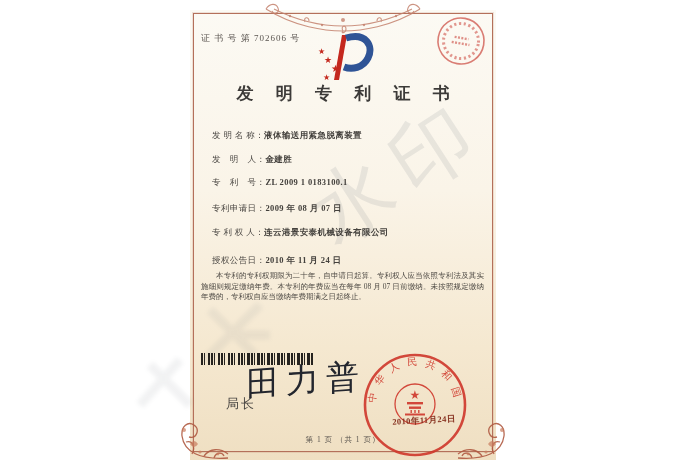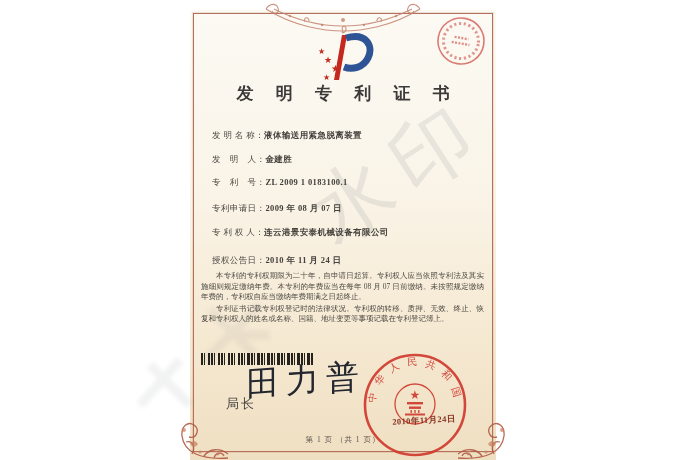--- a/index.html
+++ b/index.html
@@ -155,20 +155,21 @@
       </g>
     </svg>
 
     <div class="watermark">水印</div>
     <svg class="wm-tail" viewBox="0 0 200 160">
       <g stroke="#6f7780" stroke-width="9" fill="none">
         <path d="M30,140 L70,95 M40,100 L80,140 M95,95 L150,40 M100,45 L145,90 M120,70 L160,70"></path>
       </g>
     </svg>
 
+    <div class="cert-no">证 书 号 第 702606 号</div>
 
     <svg class="logo" viewBox="0 0 66 54">
       <polygon points="24,50 32,5 37,5 29,50" fill="#c4281e"></polygon>
       <path d="M36,8 C56,2 64,16 58,28 C53,38 42,40 34,37" stroke="#2f5496" stroke-width="7" fill="none"></path>
       <g fill="#c4281e" font-size="10" font-family="'DejaVu Sans', sans-serif">
         <text x="8" y="24" font-size="8">★</text>
         <text x="14" y="33" font-size="9">★</text>
         <text x="21" y="42" font-size="10">★</text>
         <text x="13" y="50" font-size="8">★</text>
       </g>
@@ -199,21 +200,20 @@
     </div>
     <div class="field-row row-4">
       <span class="lbl">专 利 权 人：</span><span class="val">连云港景安泰机械设备有限公司</span>
     </div>
     <div class="field-row row-5">
       <span class="lbl">授权公告日：</span><span class="val">2010 年 11 月 24 日</span>
     </div>
 
     <div class="body-text">
       <p>本专利的专利权期限为二十年，自申请日起算。专利权人应当依照专利法及其实施细则规定缴纳年费。本专利的年费应当在每年 08 月 07 日前缴纳。未按照规定缴纳年费的，专利权自应当缴纳年费期满之日起终止。</p>
-      <p>专利证书记载专利权登记时的法律状况。专利权的转移、质押、无效、终止、恢复和专利权人的姓名或名称、国籍、地址变更等事项记载在专利登记簿上。</p>
     </div>
 
     <div class="barcode"></div>
 
     <div class="director-label">局长</div>
     <div class="signature">田力普</div>
 
     <svg class="seal" viewBox="0 0 106 106">
       <circle cx="53" cy="53" r="50" stroke="#cf372b" stroke-width="2.6" fill="none"></circle>
       <defs>

